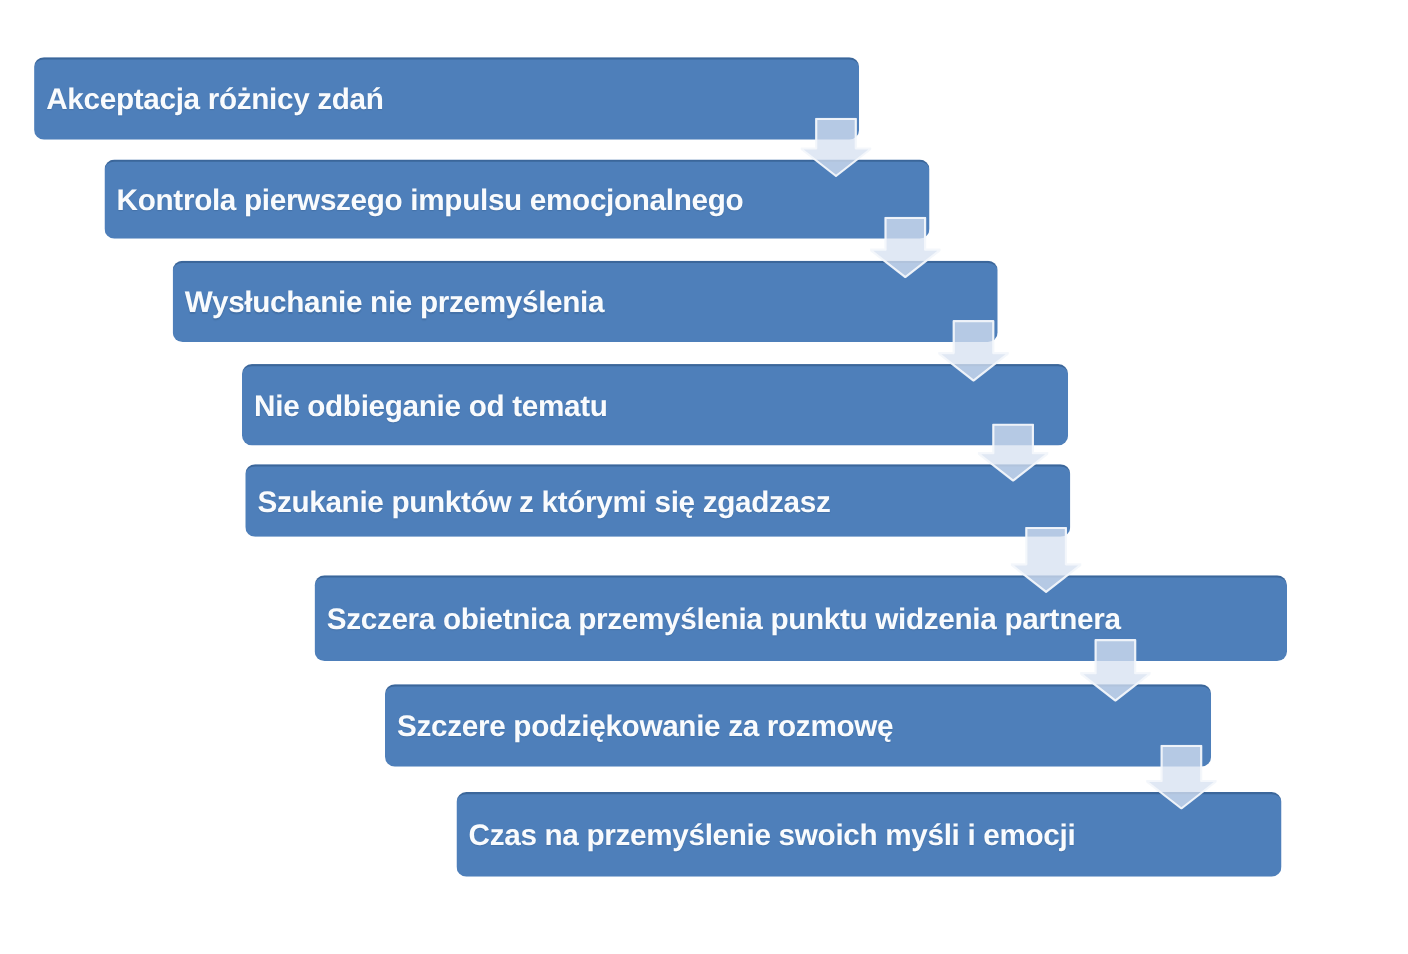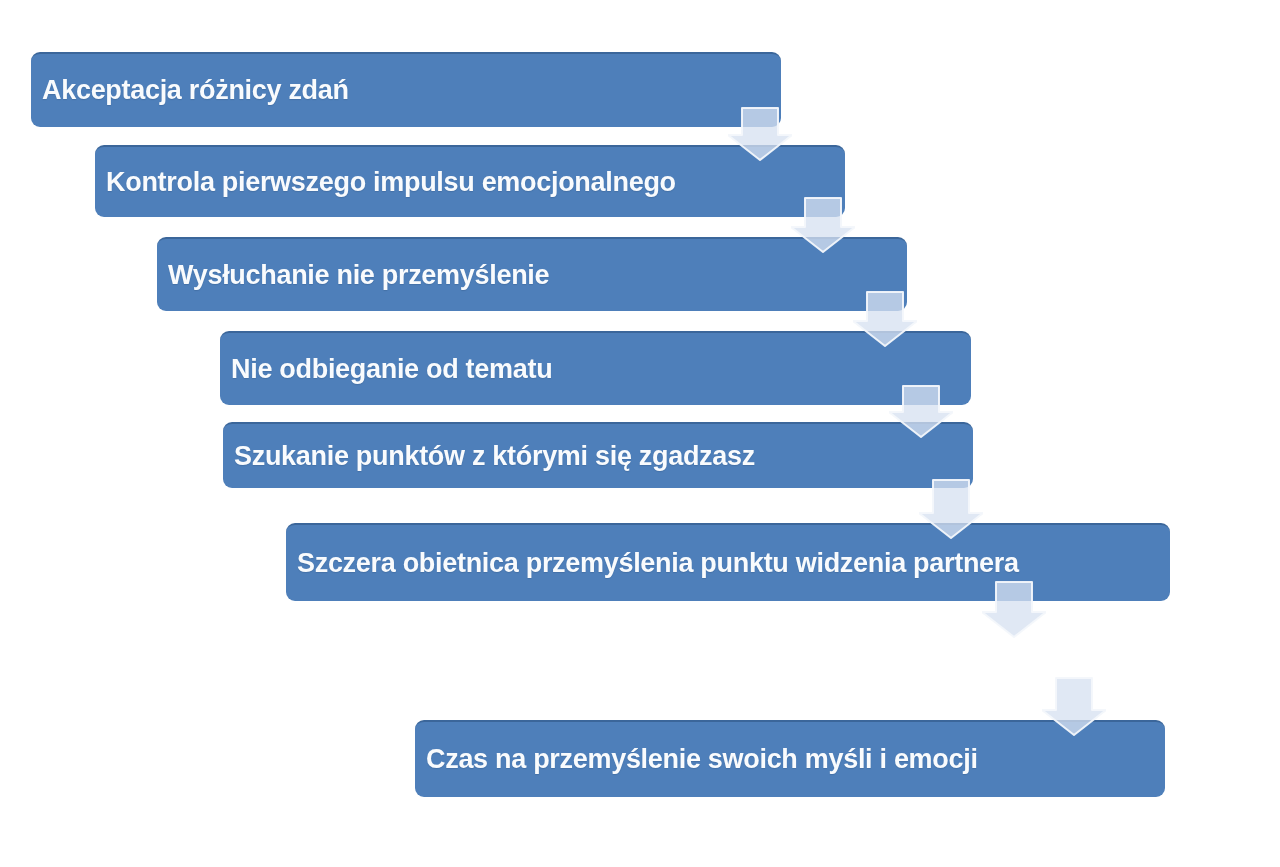--- a/index.html
+++ b/index.html
@@ -45,30 +45,33 @@
 
 <div class="canvas" style="background: rgb(255, 255, 255);">
 
 <div class="step-bar" style="left: 95px; top: 145px; width: 750px; height: 72px; background: rgb(78, 127, 186); border-top-color: rgba(27, 56, 94, 0.35);">
       <span class="step-label" style="color: rgb(249, 251, 253);">Kontrola pierwszego impulsu emocjonalnego</span>
     </div>
     <div class="step-bar" style="left: 31px; top: 52px; width: 750px; height: 75px; background: rgb(78, 127, 186); border-top-color: rgba(27, 56, 94, 0.35);">
       <span class="step-label" style="color: rgb(249, 251, 253);">Akceptacja różnicy zdań</span>
     </div>
     <div class="step-bar" style="left: 157px; top: 237px; width: 750px; height: 74px; background: rgb(78, 127, 186); border-top-color: rgba(27, 56, 94, 0.35);">
-      <span class="step-label" style="color: rgb(249, 251, 253);">Wysłuchanie nie przemyślenie</span>
+      <span class="step-label" style="color: rgb(249, 251, 253);">Wysłuchanie nie przemyślenia</span>
     </div>
     <div class="step-bar" style="left: 220px; top: 331px; width: 751px; height: 74px; background: rgb(78, 127, 186); border-top-color: rgba(27, 56, 94, 0.35);">
       <span class="step-label" style="color: rgb(249, 251, 253);">Nie odbieganie od tematu</span>
     </div>
     <div class="step-bar" style="left: 223px; top: 422px; width: 750px; height: 66px; background: rgb(78, 127, 186); border-top-color: rgba(27, 56, 94, 0.35);">
       <span class="step-label" style="color: rgb(249, 251, 253);">Szukanie punktów z którymi się zgadzasz</span>
     </div>
     <div class="step-bar" style="left: 286px; top: 523px; width: 884px; height: 78px; background: rgb(78, 127, 186); border-top-color: rgba(27, 56, 94, 0.35);">
       <span class="step-label" style="color: rgb(249, 251, 253);">Szczera obietnica przemyślenia punktu widzenia partnera</span>
+    </div>
+    <div class="step-bar" style="left: 350px; top: 622px; width: 751px; height: 75px; background: rgb(78, 127, 186); border-top-color: rgba(27, 56, 94, 0.35);">
+      <span class="step-label" style="color: rgb(249, 251, 253);">Szczere podziękowanie za rozmowę</span>
     </div>
     <div class="step-bar" style="left: 415px; top: 720px; width: 750px; height: 77px; background: rgb(78, 127, 186); border-top-color: rgba(27, 56, 94, 0.35);">
       <span class="step-label" style="color: rgb(249, 251, 253);">Czas na przemyślenie swoich myśli i emocji</span>
     </div>
     <svg class="down-arrow" width="64" height="54" viewBox="0 0 64 54" style="left: 728px; top: 107px;">
       <polygon points="14,1 50,1 50,28 64,28 32,53 0,28 14,28" fill="rgba(214,225,240,0.76)" stroke="rgba(243,247,251,0.95)" stroke-width="2" stroke-linejoin="round"></polygon>
     </svg>
     <svg class="down-arrow" width="64" height="56" viewBox="0 0 64 56" style="left: 791px; top: 197px;">
       <polygon points="14,1 50,1 50,30 64,30 32,55 0,30 14,30" fill="rgba(214,225,240,0.76)" stroke="rgba(243,247,251,0.95)" stroke-width="2" stroke-linejoin="round"></polygon>
     </svg>

